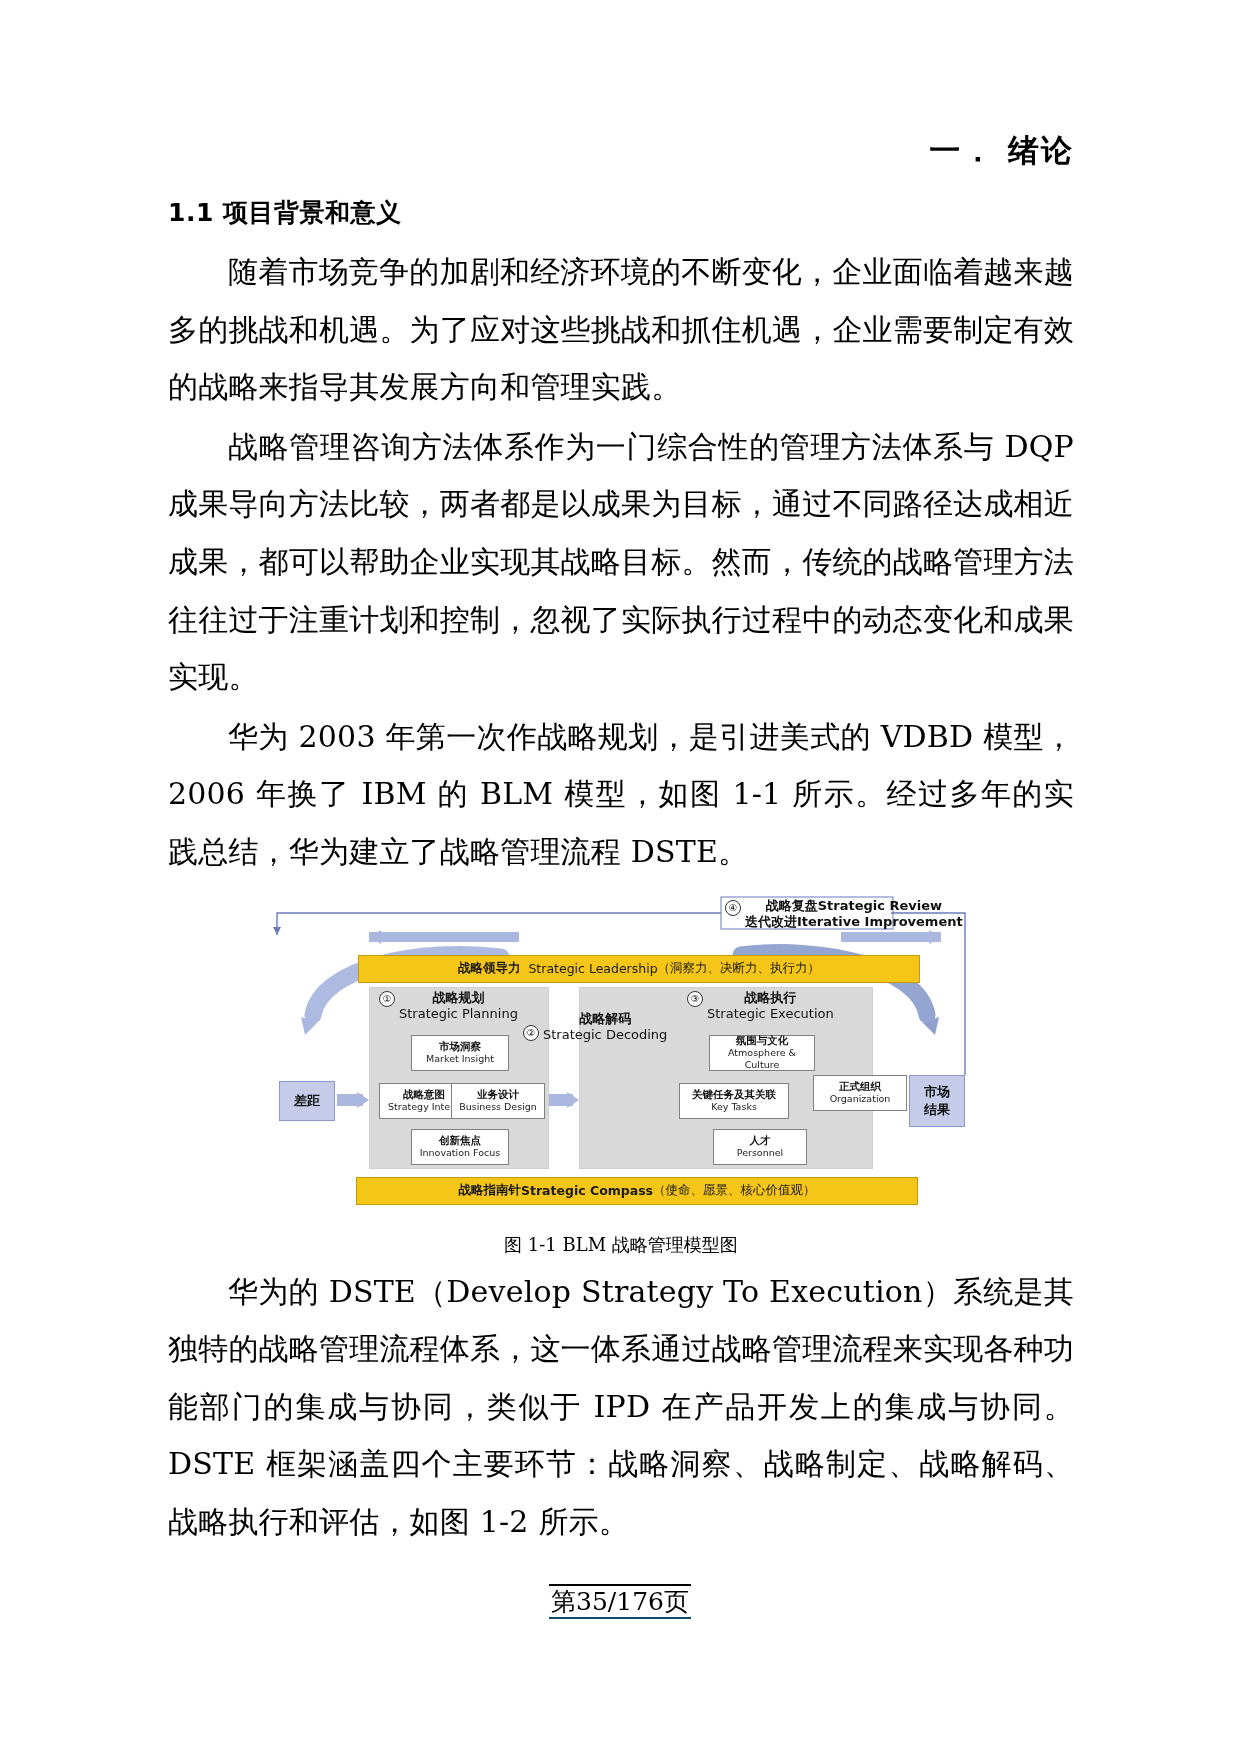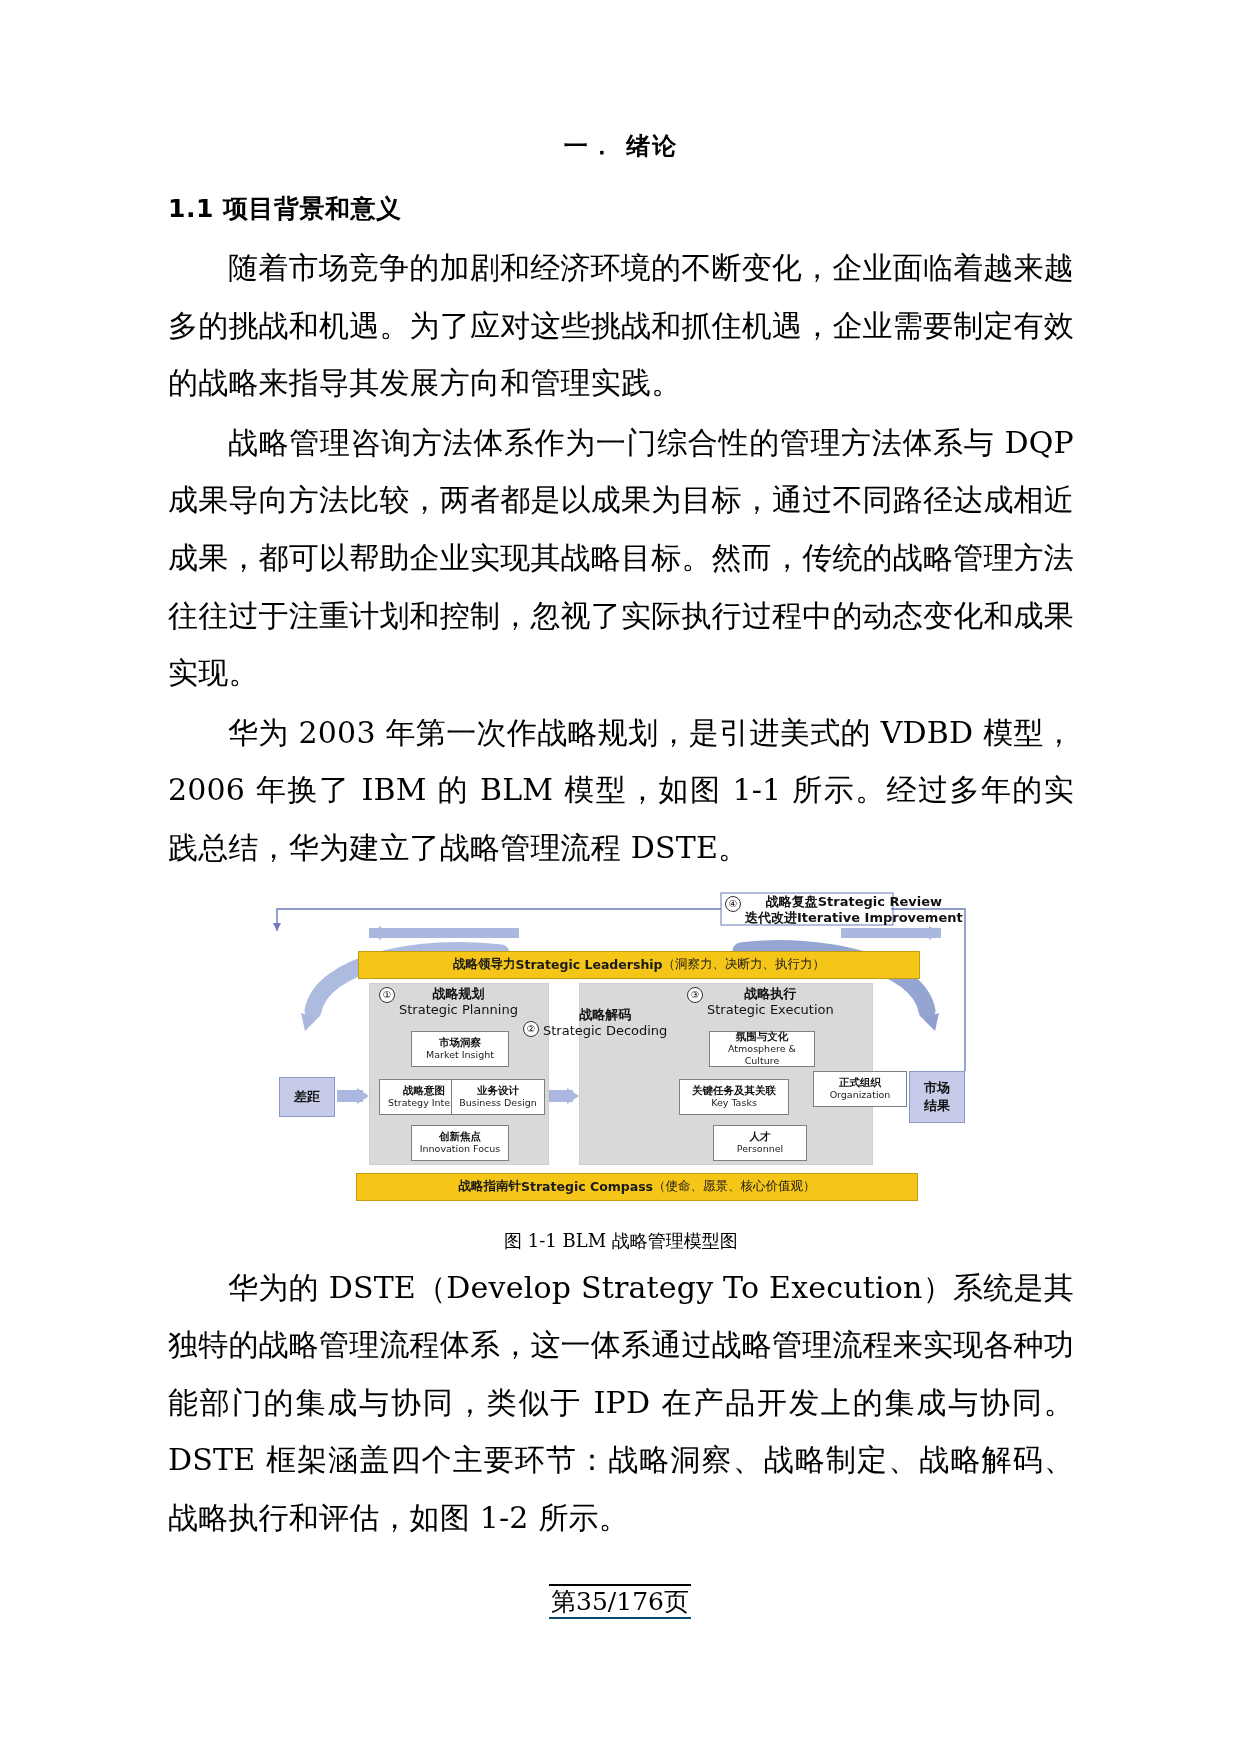--- a/index.html
+++ b/index.html
@@ -24,24 +24,24 @@
     box-sizing: border-box;
   }
   .content {
     position: absolute;
     left: 168px;
     top: 130px;
     width: 906px;
   }
   h1.chapter-title {
     font-family: "DejaVu Serif", serif;
-    font-size: 24px;
+    font-size: 31px;
     font-weight: bold;
-    text-align: center;
-    margin: 0 0 30px 0;
+    text-align: right;
+    margin: 0 0 24px 0;
     letter-spacing: 2px;
   }
   h2.section-title {
     font-family: "DejaVu Sans", sans-serif;
     font-size: 25px;
     font-weight: bold;
     margin: 0 0 14px 0;
     letter-spacing: 0.5px;
   }
   p.body-text {
@@ -211,21 +211,21 @@
         </svg>
 
         <div class="dg-num" style="left:474px; top:5px;">④</div>
         <div class="dg-label" style="left:494px; top:3px;">
           <div class="cn">战略复盘Strategic Review</div>
           <div class="cn">迭代改进Iterative Improvement</div>
         </div>
 
         <div class="dg-band" style="left:88px; top:60px; width:560px; height:26px;margin-left:19px;">
           <span style="font-weight:bold;">战略领导力</span>
-            <span style="font-weight:bold;">Strategic Leadership</span>
+            <span style="font-weight:normal;padding-left:8px;">Strategic Leadership</span>
             <span>（洞察力、决断力、执行力）</span>
         </div>
 
         <div class="dg-gray" style="left:118px; top:92px; width:178px; height:180px;"></div>
         <div class="dg-gray" style="left:328px; top:92px; width:292px; height:180px;"></div>
 
         <div class="dg-num" style="left:128px; top:96px;">①</div>
         <div class="dg-label" style="left:148px; top:95px;">
           <div class="cn">战略规划</div>
           <div>Strategic Planning</div>

